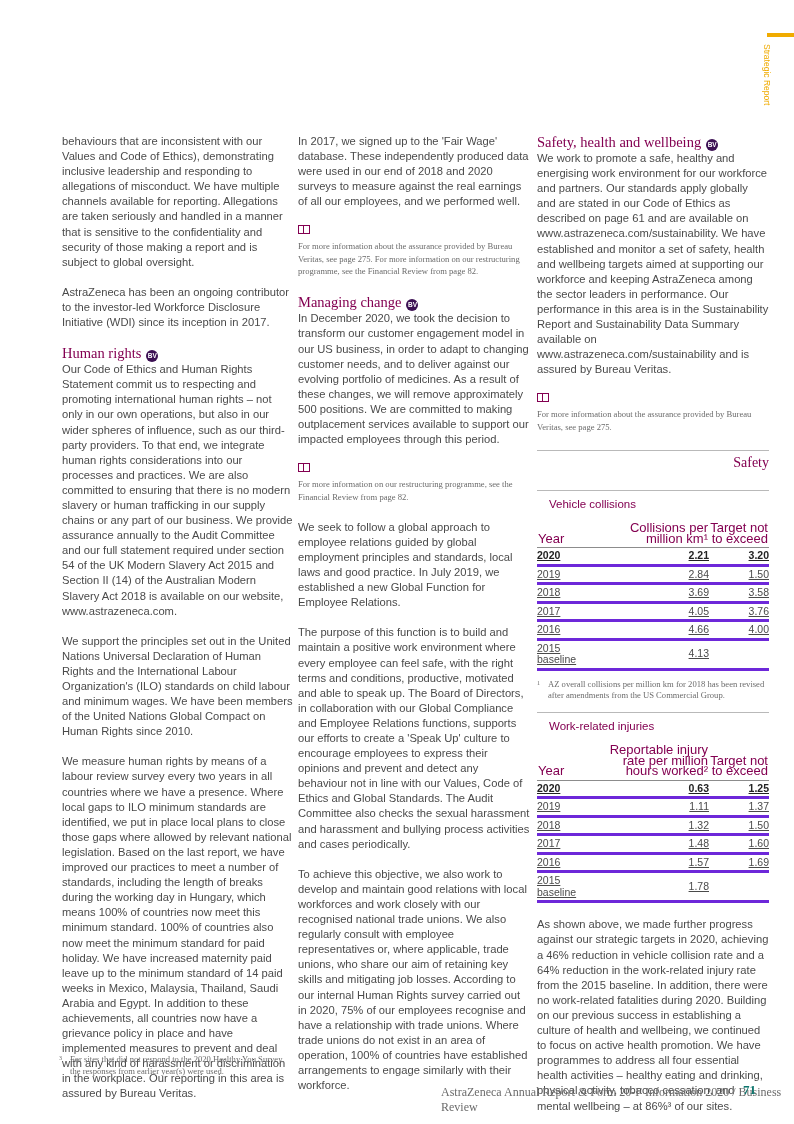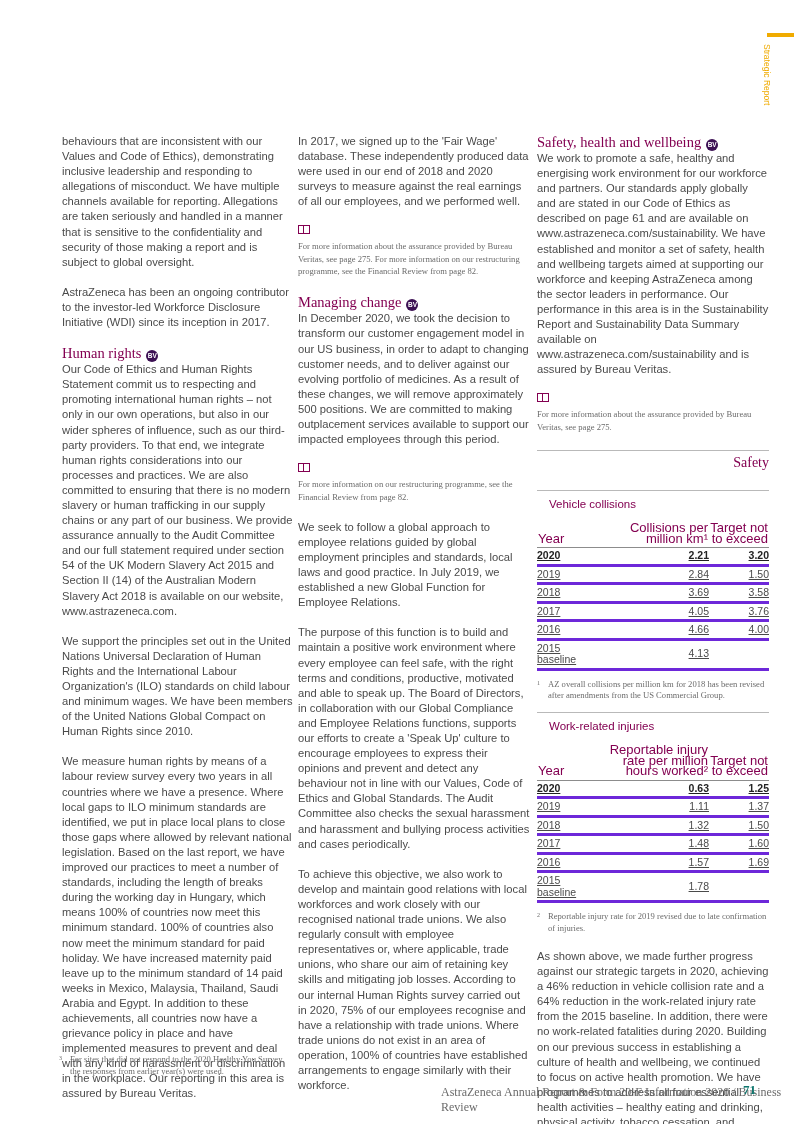--- a/index.html
+++ b/index.html
@@ -176,22 +176,18 @@
           <td>1.57</td>
           <td>1.69</td>
         </tr>
         <tr>
           <td class="yr">2015 baseline</td>
           <td>1.78</td>
           <td></td>
         </tr>
       </tbody>
   </table>
-  <div class="fn">
-    <sup>2</sup>
-    <span>Reportable injury rate for 2019 revised due to late confirmation of injuries.</span>
-  </div>
 
   <p style="margin-top:14px">As shown above, we made further progress against our strategic targets in 2020, achieving a 46% reduction in vehicle collision rate and a 64% reduction in the work-related injury rate from the 2015 baseline. In addition, there were no work-related fatalities during 2020. Building on our previous success in establishing a culture of health and wellbeing, we continued to focus on active health promotion. We have programmes to address all four essential health activities – healthy eating and drinking, physical activity, tobacco cessation, and mental wellbeing – at 86%³ of our sites.</p>
 </div>
 
 <div class="footer">AstraZeneca Annual Report &amp; Form 20-F Information 2020 / Business Review</div>
 <div class="pnum">71</div>
 
 </body></html>

